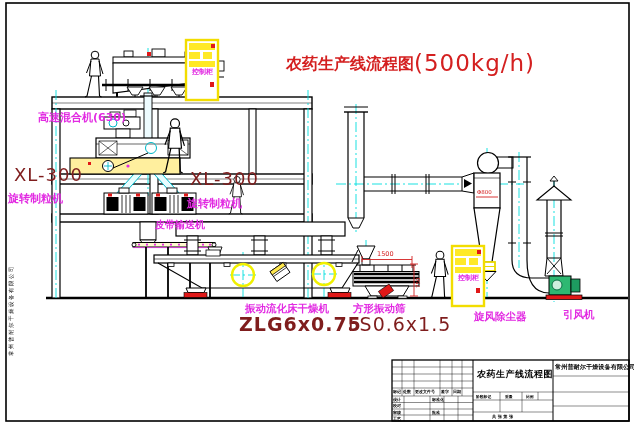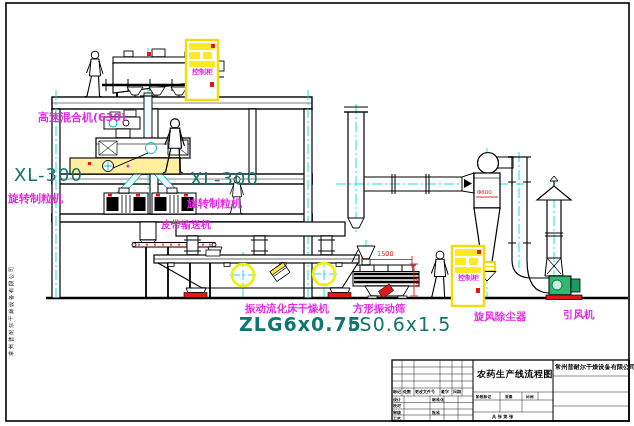--- a/index.html
+++ b/index.html
@@ -1,20 +1,20 @@
 <!DOCTYPE html>
 <html><head>
 <meta charset="utf-8">
 <style>
   html,body{margin:0;padding:0;background:#888;}
   #page{position:relative;width:634px;height:426px;background:#ffffff;overflow:hidden;
         font-family:"DejaVu Sans",sans-serif;}
   .lbl{position:absolute;line-height:1;white-space:nowrap;}
   .mag{color:#e22ae2;font-weight:bold;}
-  .magbig{color:#0f766e;font-weight:normal;letter-spacing:1px;}
+  .magbig{color:#7f1d1d;font-weight:normal;letter-spacing:1px;}
   .red{color:#d42020;}
   .tbt{color:#000;font-weight:bold;}
   svg{position:absolute;left:0;top:0;}
 </style>
 </head>
 <body>
 
 <div id="page">
 
 <svg width="634" height="426" viewBox="0 0 634 426">
@@ -349,29 +349,32 @@
       <line x1="500" y1="392" x2="500" y2="412"></line>
       <line x1="522" y1="392" x2="522" y2="412"></line>
       <line x1="538" y1="392" x2="538" y2="400"></line>
       <line x1="553" y1="376" x2="629" y2="376"></line>
       <line x1="553" y1="392" x2="629" y2="392"></line>
       <line x1="553" y1="406" x2="629" y2="406"></line>
     </g>
   </g>
 </svg>
 
+<div class="lbl" style="left:286px;top:52px;">
+  <span class="red" style="font-size:16px;font-weight:bold;vertical-align:baseline;">农药生产线流程图</span><span class="red" style="font-size:23px;letter-spacing:1px;vertical-align:-2px;">(500kg/h)</span>
+</div>
 
 <div class="lbl mag" style="left:38px;top:112px;font-size:11px;">高速混合机(630)</div>
 
 <div class="lbl magbig" style="left:14px;top:166px;font-size:18px;">XL-300</div>
 <div class="lbl mag" style="left:8px;top:193px;font-size:11px;">旋转制粒机</div>
 <div class="lbl magbig" style="left:190px;top:170px;font-size:18px;">XL-300</div>
 <div class="lbl mag" style="left:187px;top:198px;font-size:11px;">旋转制粒机</div>
 
-<div class="lbl mag" style="left:155px;top:220px;font-size:10px;margin-left:6px;">皮带输送机</div>
+<div class="lbl mag" style="left:155px;top:220px;font-size:10px;">皮带输送机</div>
 
 <div class="lbl mag" style="left:245px;top:303px;font-size:10.5px;text-align:center;">振动流化床干燥机</div>
 <div class="lbl magbig" style="left:239px;top:315px;font-size:19px;font-weight:bold;">ZLG6x0.75</div>
 
 <div class="lbl mag" style="left:353px;top:303px;font-size:10.5px;">方形振动筛</div>
 <div class="lbl magbig" style="left:348px;top:315px;font-size:19px;">FS0.6x1.5</div>
 
 <div class="lbl mag" style="left:474px;top:311px;font-size:10.5px;">旋风除尘器</div>
 <div class="lbl mag" style="left:543px;top:309px;font-size:10.5px;margin-left:20px;">引风机</div>
 

